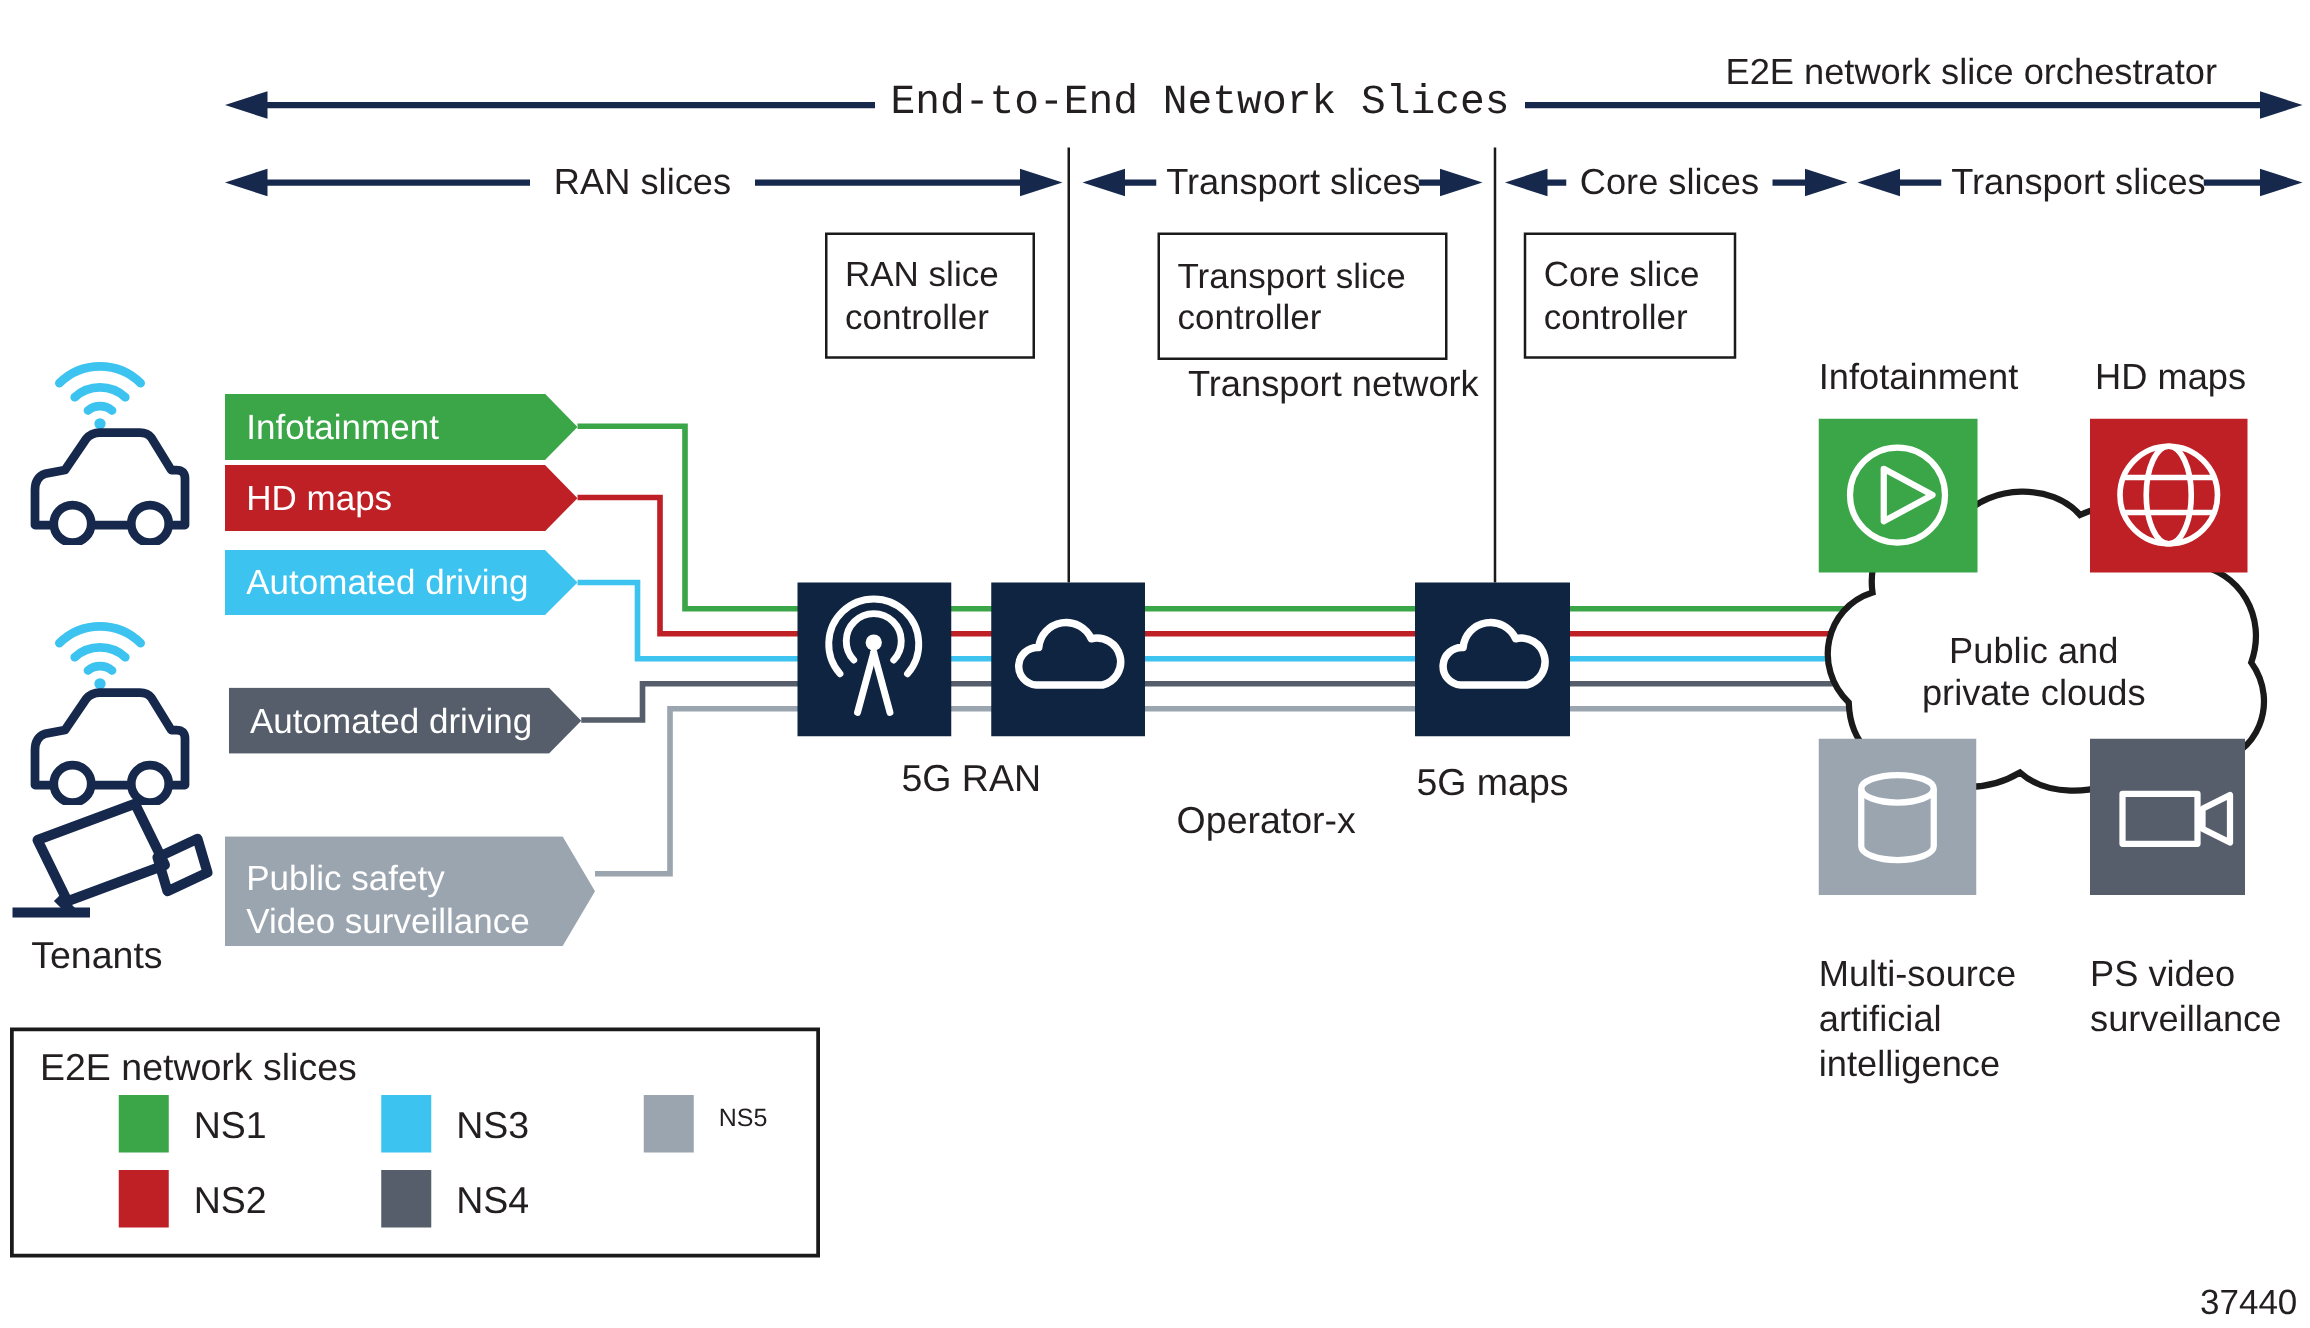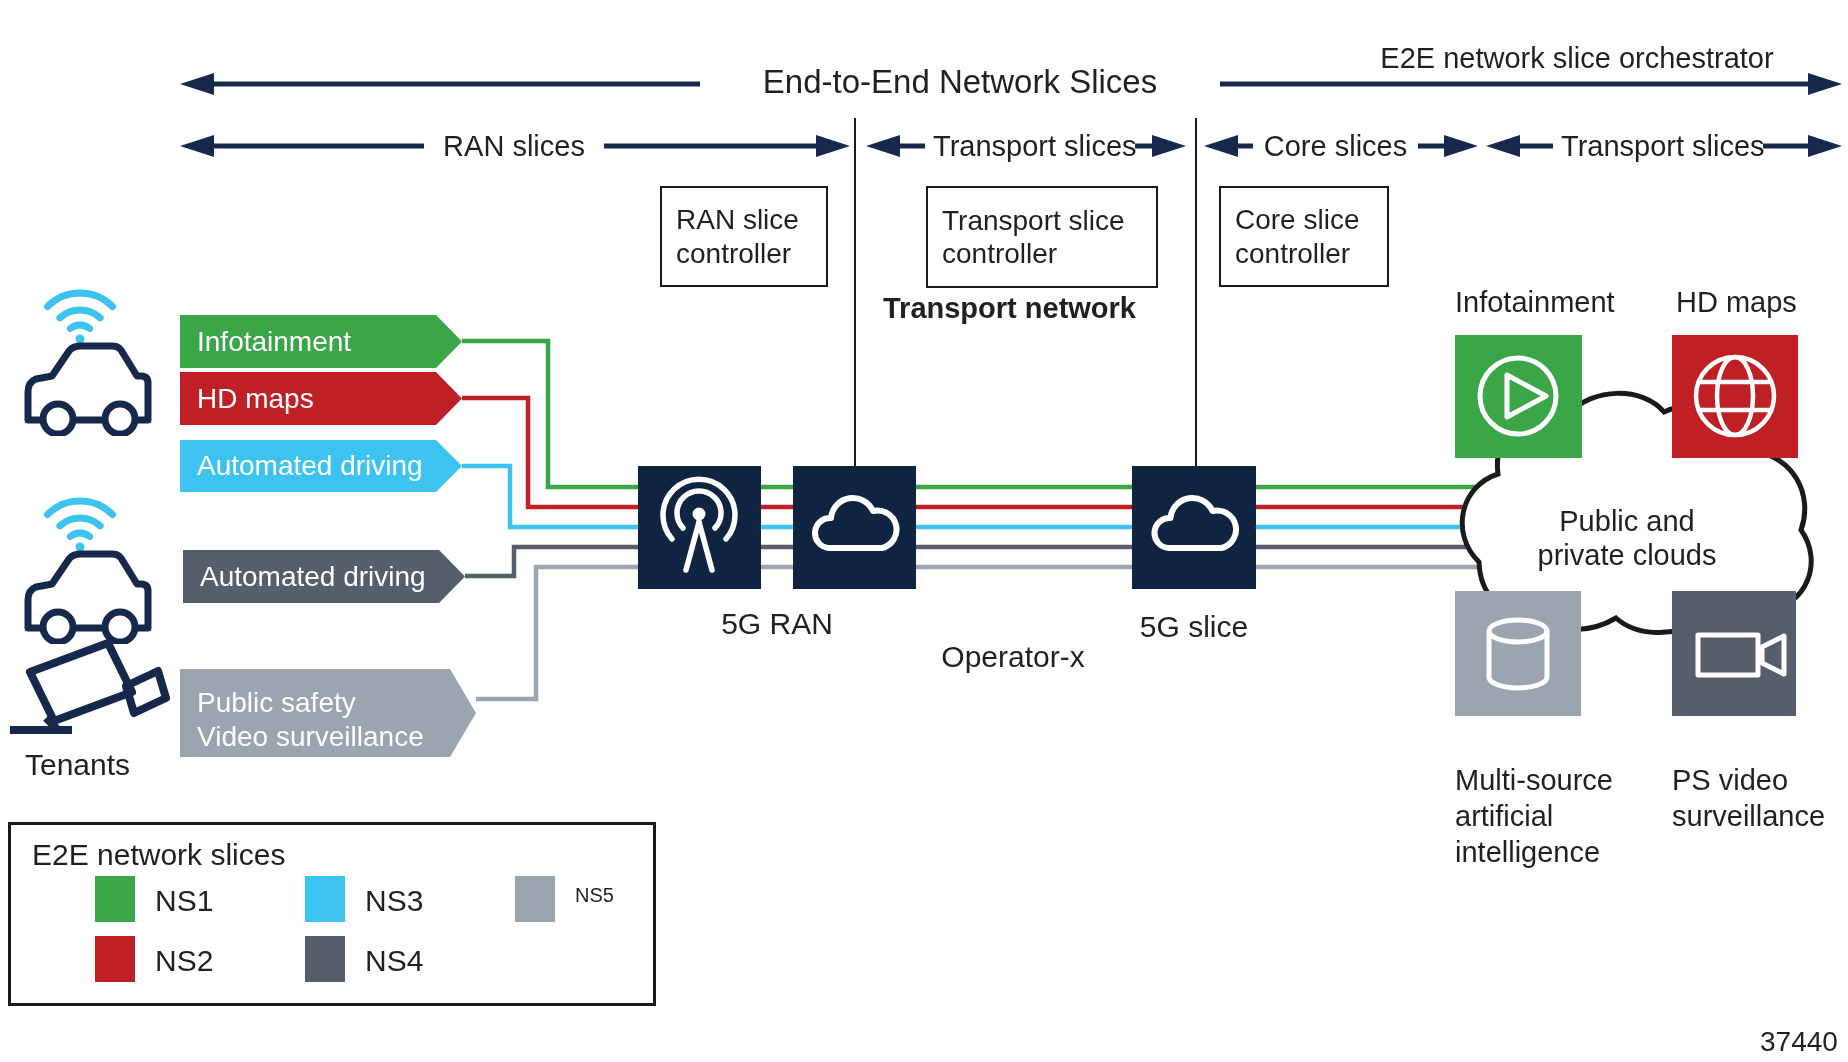--- a/index.html
+++ b/index.html
@@ -74,37 +74,37 @@
     </g>
 
     <path d="M1479,562 C1450,534 1460,486 1498,474 C1492,430 1532,400 1570,413
          C1592,388 1642,386 1664,412 C1702,394 1752,410 1755,452
          C1792,456 1814,494 1801,530 C1824,562 1806,606 1768,610
          C1758,628 1722,634 1704,620 C1674,638 1636,636 1616,618
          C1586,636 1546,632 1532,610 C1502,618 1480,594 1479,562 Z" fill="#ffffff" stroke="var(--outline)" stroke-width="5"></path>
   </svg>
 
   <div class="lbl" style="left:1357px; top:42px; width:440px; text-align:center; font-size:29px;">E2E network slice orchestrator</div>
-  <div class="lbl onln" style="left:700px; top:62px; width:520px; text-align:center; font-size:33px; line-height:40px;">End-to-End Network Slices</div>
+  <div class="lbl onln" style="left:700px; top:62px; width:520px; text-align:center; font-size:33px; line-height:40px;font-family:Liberation Mono, monospace;">End-to-End Network Slices</div>
 
   <div class="lbl onln" style="left:424px; top:128px; width:180px; text-align:center; font-size:29px; line-height:36px;">RAN slices</div>
   <div class="lbl onln" style="left:925px; top:128px; width:210px; text-align:center; font-size:29px; line-height:36px;">Transport slices</div>
   <div class="lbl onln" style="left:1253px; top:128px; width:165px; text-align:center; font-size:29px; line-height:36px;">Core slices</div>
   <div class="lbl onln" style="left:1553px; top:128px; width:210px; text-align:center; font-size:29px; line-height:36px;">Transport slices</div>
 
   <div class="ctrl" style="left:660px; top:186px; width:168px; height:101px;">
     <span style="white-space:normal;">RAN slice controller</span>
   </div>
   <div class="ctrl" style="left:906px; top:186px; width:232px; height:102px;margin-left:20px;">
     <span style="white-space:normal;">Transport slice controller</span>
   </div>
   <div class="ctrl" style="left:1219px; top:186px; width:170px; height:101px;">
     <span style="white-space:normal;">Core slice controller</span>
   </div>
-  <div class="lbl" style="left:883px; top:292px; width:300px; text-align:left; font-size:29px;font-weight:bold;">Transport network</div>
+  <div class="lbl" style="left:883px; top:292px; width:300px; text-align:right; font-size:29px;">Transport network</div>
 
   <svg class="abs" style="left:20px; top:276px; z-index:2;" width="138" height="160" viewBox="0 0 138 160">
     <g stroke="var(--wifi)" stroke-width="7" fill="none" stroke-linecap="round">
       <path d="M27.5,30.5 A46,46 0 0 1 92.5,30.5"></path>
       <path d="M39.8,41.8 A30,30 0 0 1 80.2,41.8"></path>
       <path d="M50.4,52.4 A15,15 0 0 1 69.6,52.4"></path>
     </g>
     <circle cx="60" cy="63" r="4.5" fill="var(--wifi)"></circle>
     <g stroke="var(--arrow)" stroke-width="7" fill="none" stroke-linejoin="round">
       <path d="M8,144 L8,116 Q8,106 16,103 L32,100 L49,75 Q53,70 60,70 L92,70 Q98,70 101,74 L117,100 L121,100 Q128,100 128,107 L128,144 Z"></path>
@@ -171,21 +171,21 @@
       <path d="M36,82 a15,15 0 0 1 2,-30 a22,22 0 0 1 42,-7 a16,16 0 0 1 9,37 z" fill="none" stroke="#fff" stroke-width="6" stroke-linejoin="round"></path>
     </svg>
   </div>
   <div class="dev" style="left:1132px; top:466px; width:124px; height:123px;">
     <svg width="124" height="123" viewBox="0 0 123 123">
       <path d="M36,82 a15,15 0 0 1 2,-30 a22,22 0 0 1 42,-7 a16,16 0 0 1 9,37 z" fill="none" stroke="#fff" stroke-width="6" stroke-linejoin="round"></path>
     </svg>
   </div>
 
   <div class="lbl center" style="left:677px; top:607px; width:200px; font-size:30px;">5G RAN</div>
-  <div class="lbl center" style="left:1094px; top:610px; width:200px; font-size:30px;">5G slice</div>
+  <div class="lbl center" style="left:1094px; top:610px; width:200px; font-size:30px;">5G maps</div>
   <div class="lbl center" style="left:913px; top:640px; width:200px; font-size:30px;">Operator-x</div>
 
   <div class="lbl center pre" style="left:1507px; top:490px; width:240px; font-size:29px; line-height:34px; white-space:pre-line;">Public and
 private clouds</div>
 
   <div class="lbl" style="left:1455px; top:286px; font-size:29px;">Infotainment</div>
   <div class="lbl" style="left:1676px; top:286px; font-size:29px;">HD maps</div>
 
   <div class="svc" style="left:1455px; top:335px; width:127px; height:123px; background:var(--ns1);">
     <svg width="127" height="123" viewBox="0 0 127 123">

